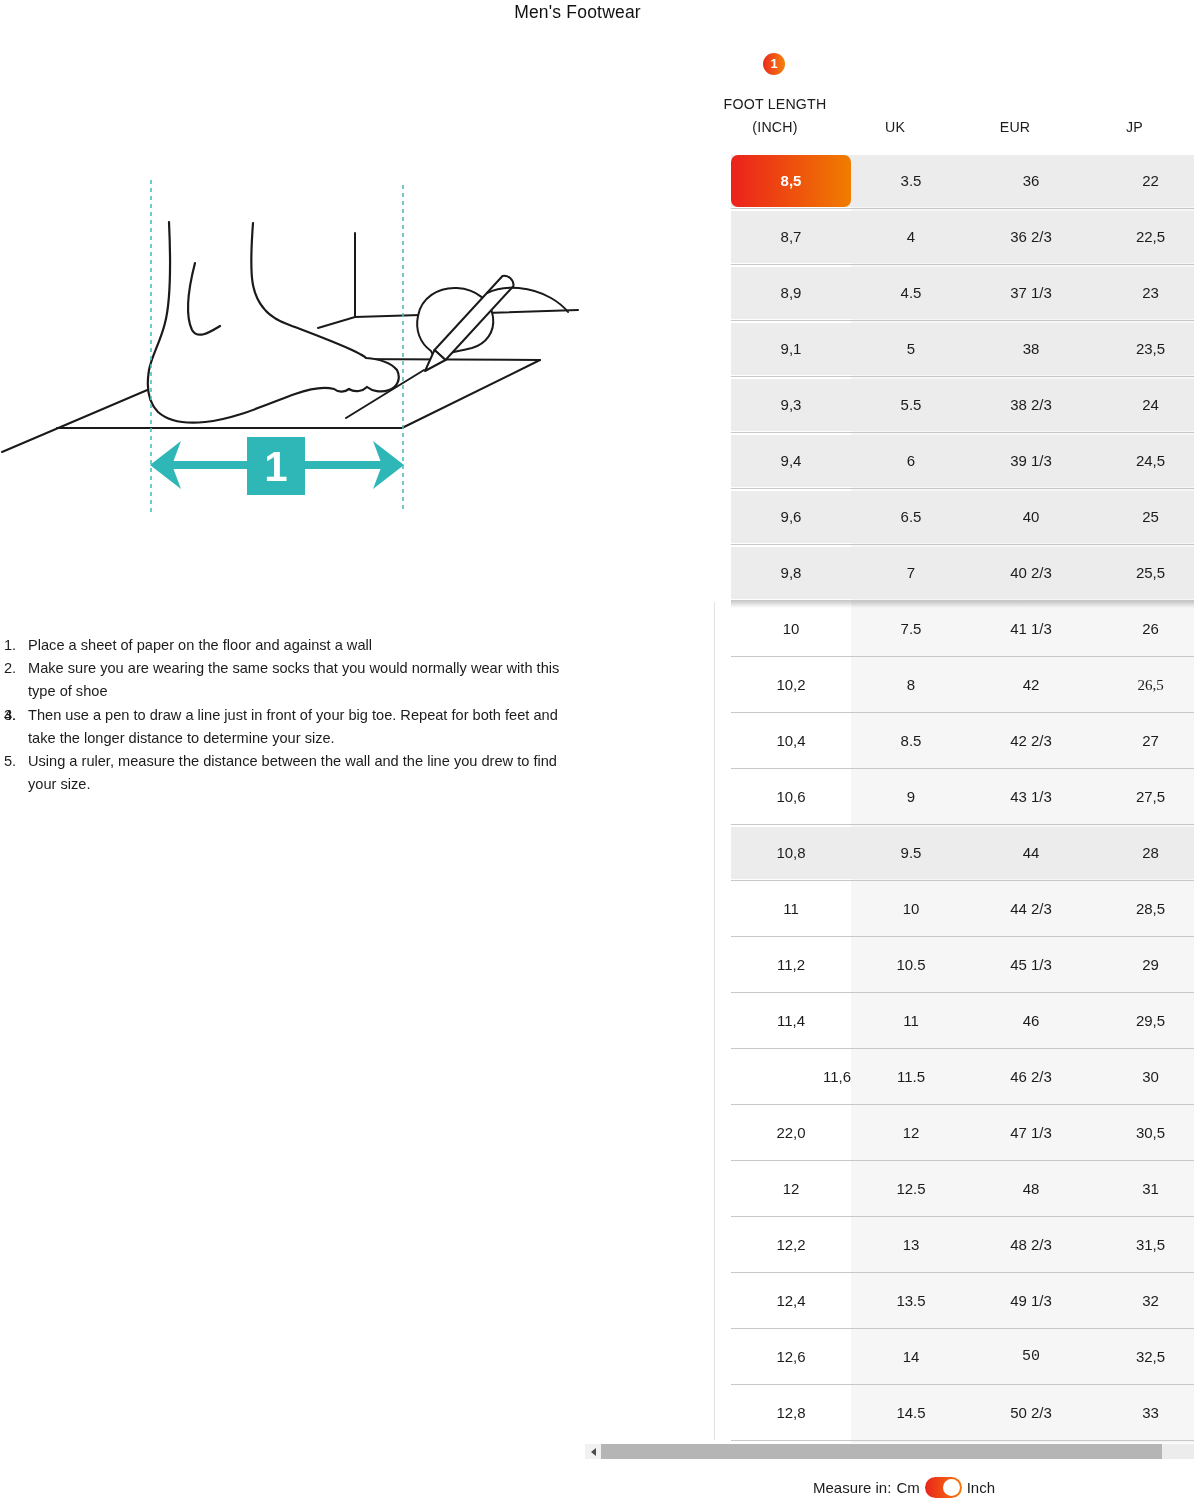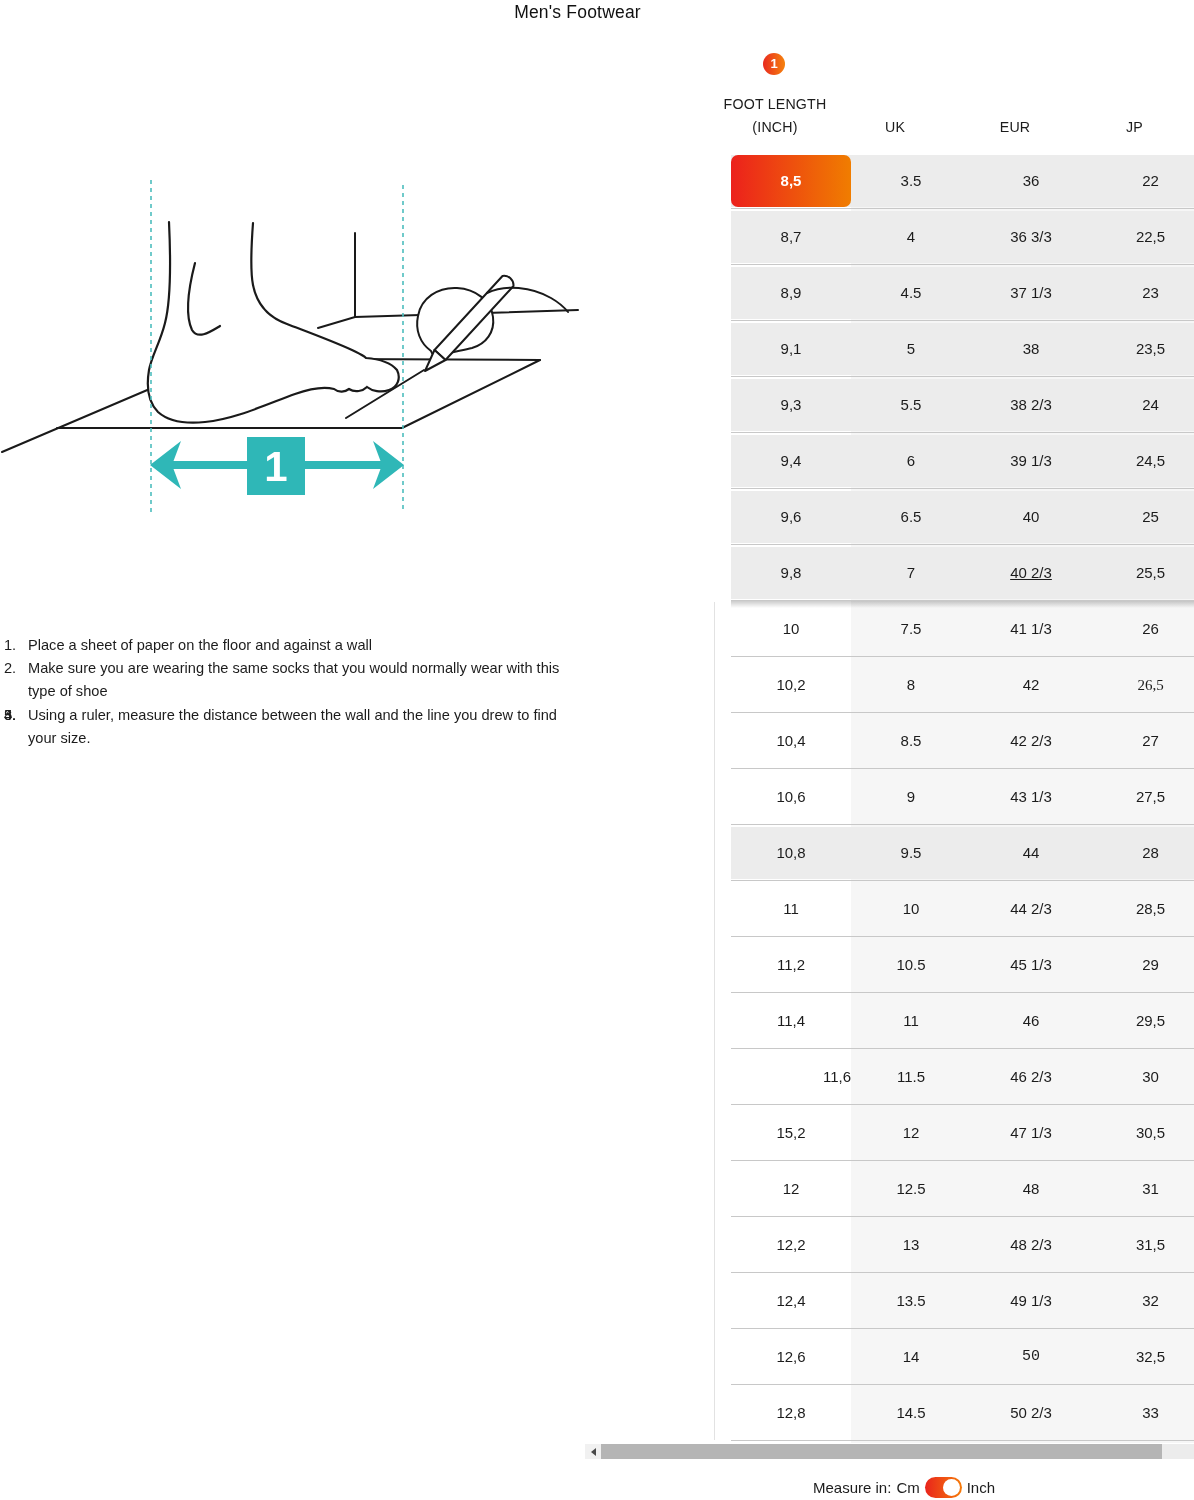--- a/index.html
+++ b/index.html
@@ -123,21 +123,21 @@
     <polygon points="404,305 373,281 382,305 373,329"></polygon>
     <rect x="247" y="277" width="58" height="58"></rect>
     <text x="276" y="321" text-anchor="middle" fill="#ffffff" font-size="42" font-weight="bold" font-family="Liberation Sans, sans-serif">1</text>
   </g>
 </svg>
 
 <ol class="abs" id="instructions">
     <li><span class="inum">1.</span><span>Place a sheet of paper on the floor and against a wall</span></li>
     <li><span class="inum">2.</span><span>Make sure you are wearing the same socks that you would normally wear with this type of shoe</span></li>
     <li><span class="inum">3.</span></li>
-    <li><span class="inum">4.</span></li>
+    <li><span class="inum">4.</span><span>Then use a pen to draw a line just in front of your big toe. Repeat for both feet and take the longer distance to determine your size.</span></li>
     <li><span class="inum">5.</span><span>Using a ruler, measure the distance between the wall and the line you drew to find your size.</span></li>
   </ol>
 
 <div class="abs" id="size-table">
   <div class="abs" id="table-badge">1</div>
   <div class="abs" id="table-header">
     <div class="hcol hc1">
       <div>FOOT LENGTH</div>
       <div>(INCH)</div>
     </div>
@@ -150,21 +150,21 @@
   <div class="t-row selected" style="top: 0px;">
         <div class="t-cell c0" style="width: 120px;">8,5</div>
         <div class="t-cell" style="width: 120px;">3.5</div>
         <div class="t-cell" style="width: 120px;">36</div>
         <div class="t-cell" style="width: 119px;">22</div>
       </div>
       <div class="t-sep" style="top: 53px;"></div>
       <div class="t-row gray" style="top: 56px;">
         <div class="t-cell c0" style="width: 120px;">8,7</div>
         <div class="t-cell" style="width: 120px;">4</div>
-        <div class="t-cell" style="width: 120px;">36 3/3</div>
+        <div class="t-cell" style="width: 120px;">36 2/3</div>
         <div class="t-cell" style="width: 119px;">22,5</div>
       </div>
       <div class="t-sep" style="top: 109px;"></div>
       <div class="t-row gray" style="top: 112px;">
         <div class="t-cell c0" style="width: 120px;">8,9</div>
         <div class="t-cell" style="width: 120px;">4.5</div>
         <div class="t-cell" style="width: 120px;">37 1/3</div>
         <div class="t-cell" style="width: 119px;">23</div>
       </div>
       <div class="t-sep" style="top: 165px;"></div>
@@ -192,21 +192,21 @@
       <div class="t-row gray" style="top: 336px;">
         <div class="t-cell c0" style="width: 120px;">9,6</div>
         <div class="t-cell" style="width: 120px;">6.5</div>
         <div class="t-cell" style="width: 120px;">40</div>
         <div class="t-cell" style="width: 119px;">25</div>
       </div>
       <div class="t-sep" style="top: 389px;"></div>
       <div class="t-row gray" style="top: 392px;">
         <div class="t-cell c0" style="width: 120px;">9,8</div>
         <div class="t-cell" style="width: 120px;">7</div>
-        <div class="t-cell" style="width: 120px; text-decoration: underline;">40 2/3</div>
+        <div class="t-cell" style="width: 120px;">40 2/3</div>
         <div class="t-cell" style="width: 119px;">25,5</div>
       </div>
       <div class="t-sep" style="top: 445px;"></div>
       <div class="t-shadow" style="top: 446px;"></div>
       <div class="t-row normal" style="top: 448px;">
         <div class="t-cell c0" style="width: 120px;">10</div>
         <div class="t-cell" style="width: 120px;">7.5</div>
         <div class="t-cell" style="width: 120px;">41 1/3</div>
         <div class="t-cell" style="width: 119px;">26</div>
       </div>
@@ -261,21 +261,21 @@
       </div>
       <div class="t-sep" style="top: 893px;"></div>
       <div class="t-row normal" style="top: 896px;">
         <div class="t-cell c0" style="width: 120px; text-align: right;">11,6</div>
         <div class="t-cell" style="width: 120px;">11.5</div>
         <div class="t-cell" style="width: 120px;">46 2/3</div>
         <div class="t-cell" style="width: 119px;">30</div>
       </div>
       <div class="t-sep" style="top: 949px;"></div>
       <div class="t-row normal" style="top: 952px;">
-        <div class="t-cell c0" style="width: 120px;">15,2</div>
+        <div class="t-cell c0" style="width: 120px;">22,0</div>
         <div class="t-cell" style="width: 120px;">12</div>
         <div class="t-cell" style="width: 120px;">47 1/3</div>
         <div class="t-cell" style="width: 119px;">30,5</div>
       </div>
       <div class="t-sep" style="top: 1005px;"></div>
       <div class="t-row normal" style="top: 1008px;">
         <div class="t-cell c0" style="width: 120px;">12</div>
         <div class="t-cell" style="width: 120px;">12.5</div>
         <div class="t-cell" style="width: 120px;">48</div>
         <div class="t-cell" style="width: 119px;">31</div>

